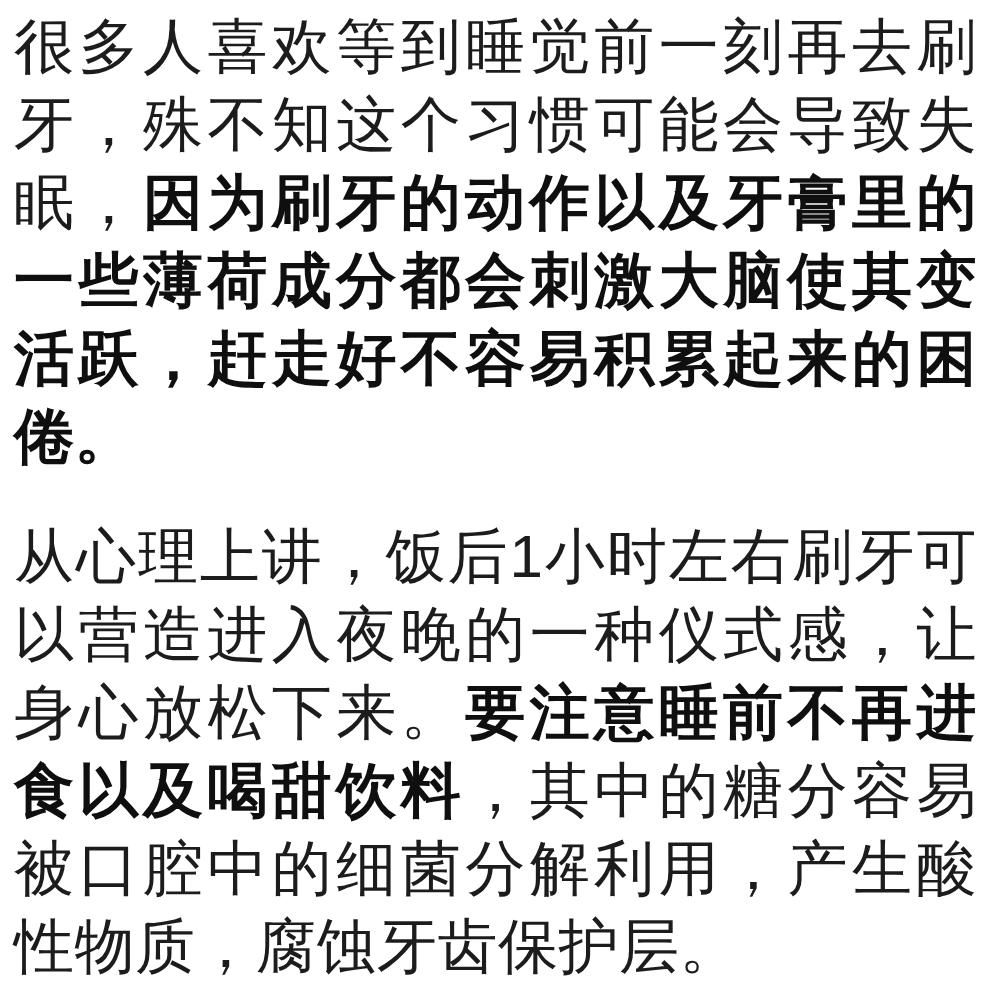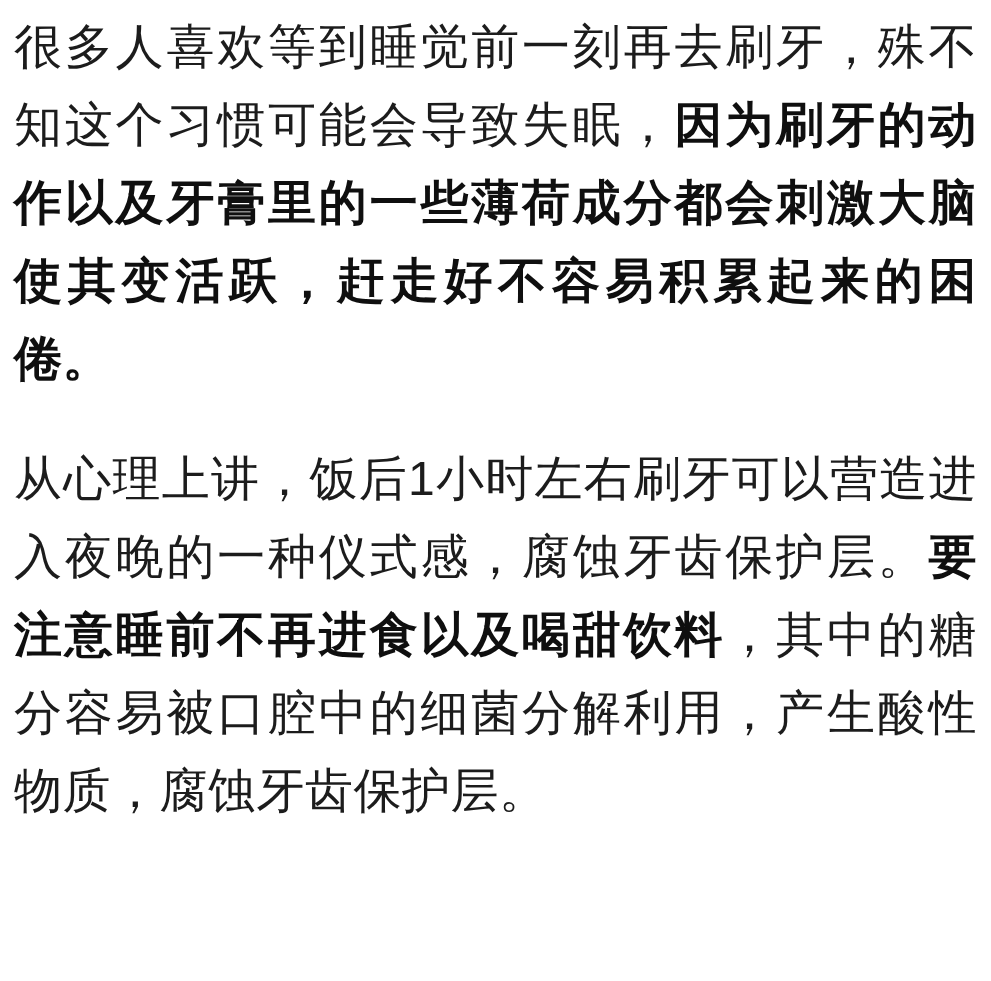--- a/index.html
+++ b/index.html
@@ -14,21 +14,21 @@
     color: #1a1a1a;
     overflow: hidden;
   }
   .article {
     box-sizing: border-box;
     width: 991px;
     height: 981px;
     padding: 8px 14px 0 14px;
   }
   .para {
-    font-size: 48px;
+    font-size: 60px;
     line-height: 78px;
     letter-spacing: 0.5px;
     text-align: justify;
     text-justify: inter-ideograph;
     color: #1c1c1c;
     margin: 0;
   }
   .para + .para {
     margin-top: 42px;
   }
@@ -43,16 +43,16 @@
 </head>
 <body>
 
 <div class="article">
 
   <p class="para">
     <span class="normal">很多人喜欢等到睡觉前一刻再去刷牙，殊不知这个习惯可能会导致失眠，</span><span class="bold">因为刷牙的动作以及牙膏里的一些薄荷成分都会刺激大脑使其变活跃，赶走好不容易积累起来的困倦。</span>
   </p>
 
   <p class="para">
-    <span class="normal">从心理上讲，饭后1小时左右刷牙可以营造进入夜晚的一种仪式感，腐蚀牙齿保护层。</span><span class="bold">要注意睡前不再进食以及喝甜饮料</span><span class="normal">，其中的糖分容易被口腔中的细菌分解利用，产生酸性物质，腐蚀牙齿保护层。</span>
+    <span class="normal">从心理上讲，饭后1小时左右刷牙可以营造进入夜晚的一种仪式感，让身心放松下来。</span><span class="bold">要注意睡前不再进食以及喝甜饮料</span><span class="normal">，其中的糖分容易被口腔中的细菌分解利用，产生酸性物质，腐蚀牙齿保护层。</span>
   </p>
 
 </div>
 
 </body></html>

